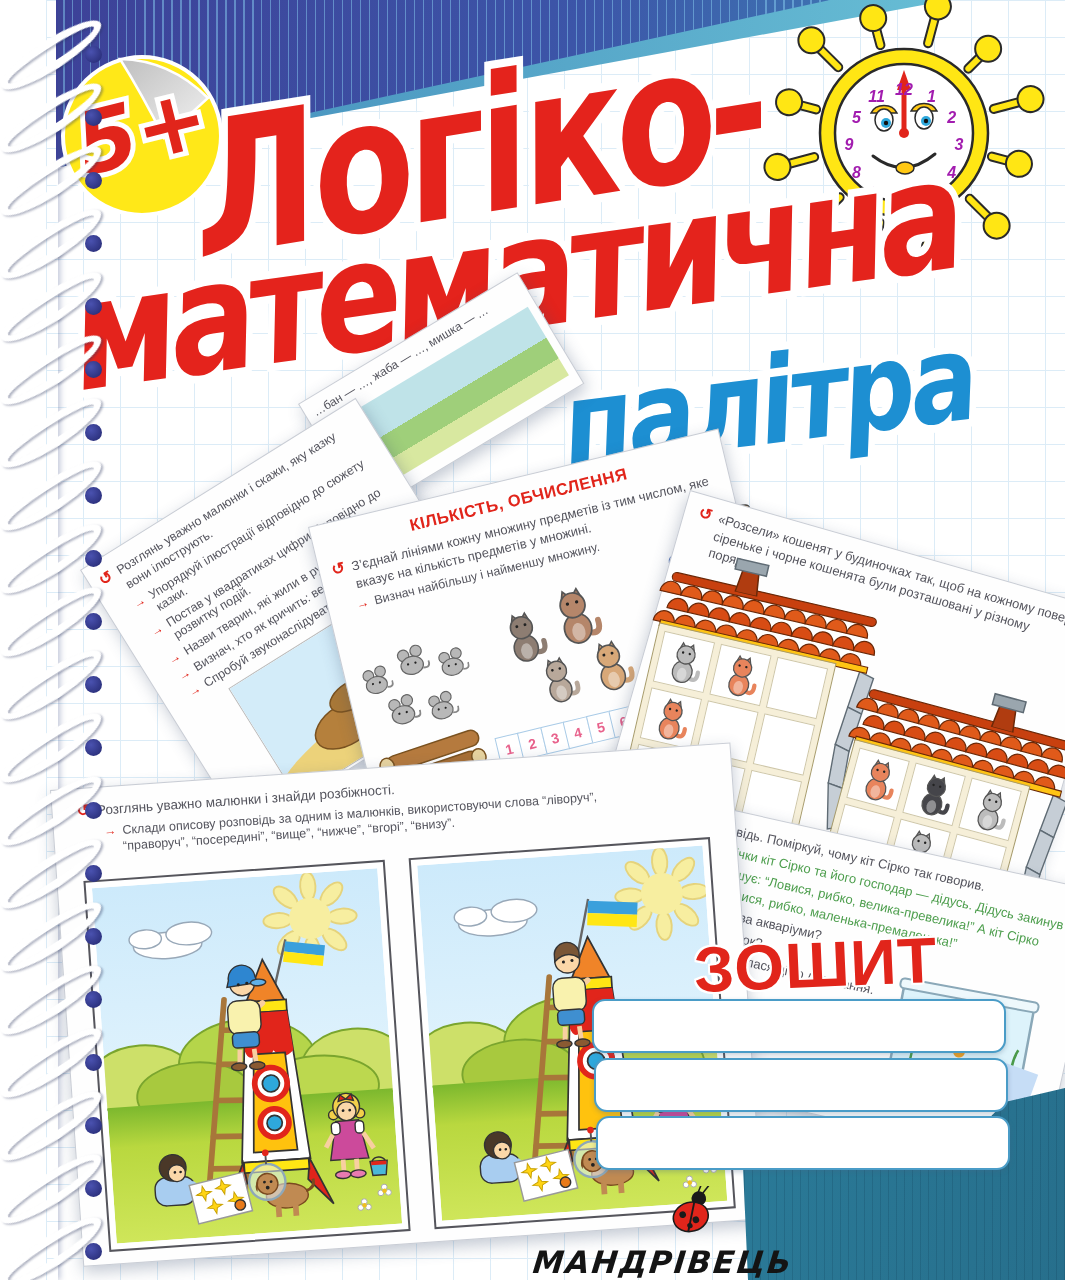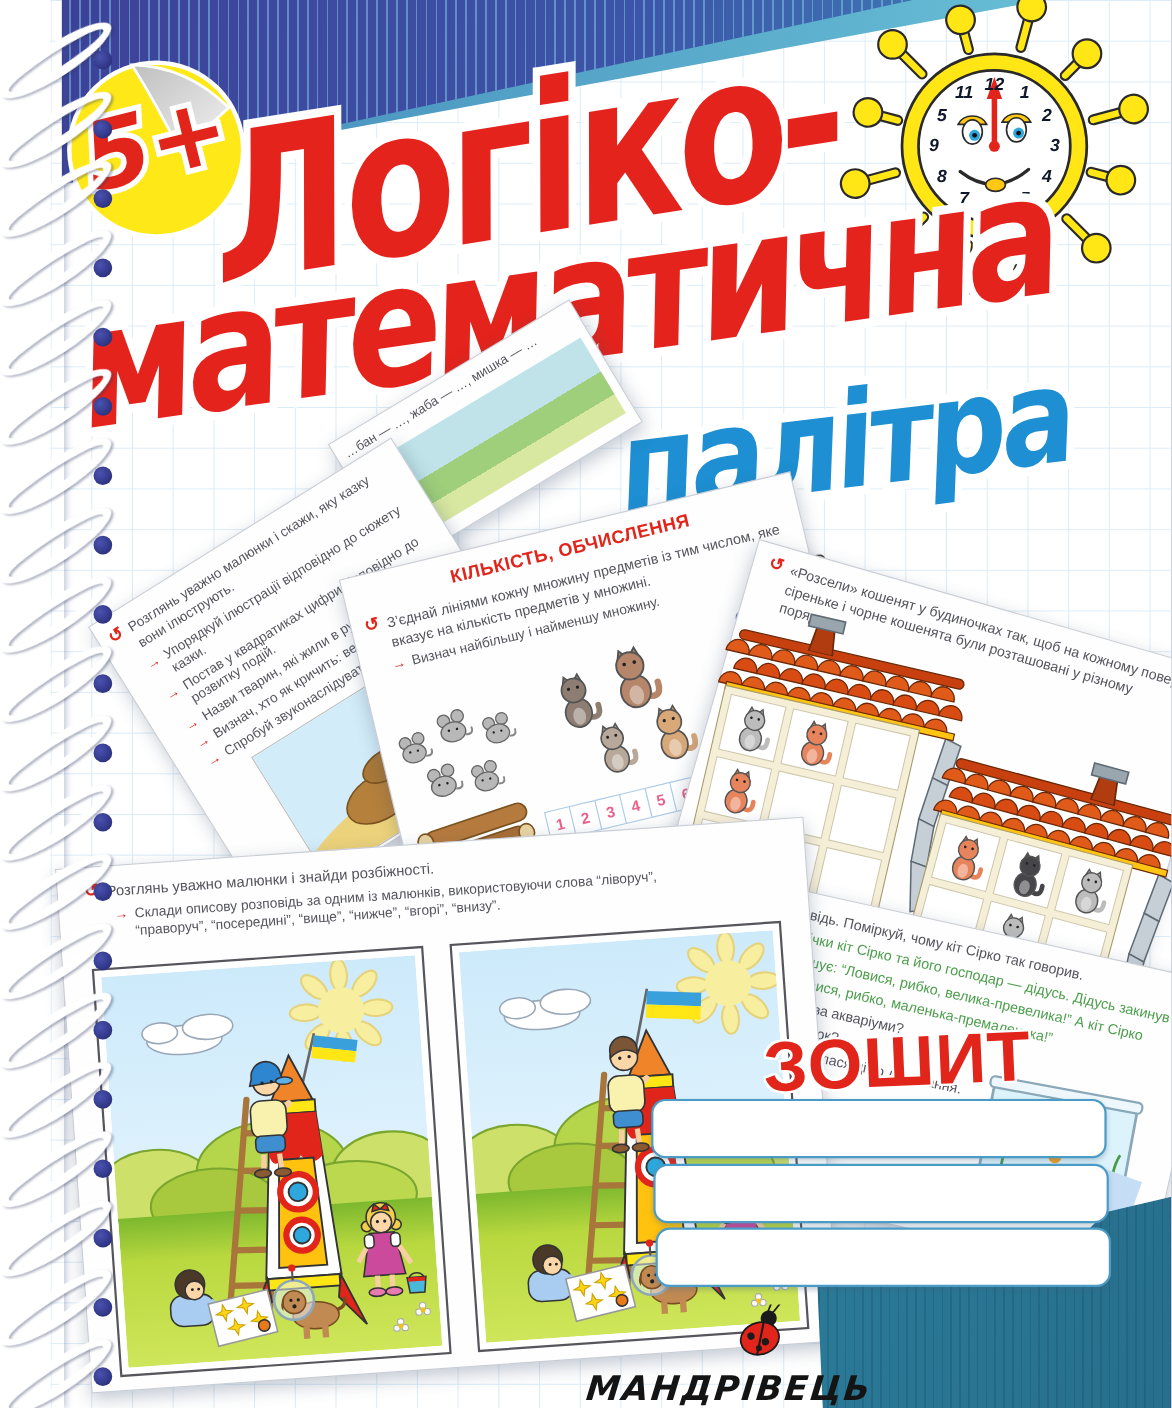--- a/index.html
+++ b/index.html
@@ -47,22 +47,22 @@
   .hand .out{position:absolute;left:0;top:0;color:#fff;-webkit-text-stroke:13px #fff;
     text-shadow:0 0 6px #fff;}
   .hand .in{position:relative;}
   .t1{left:182px;top:102px;font-size:148px;letter-spacing:-6px;transform:rotate(-9deg) scaleY(1.25);transform-origin:0 0;color:#e4231c;}
   .t2{left:62px;top:262px;font-size:128px;letter-spacing:-7px;transform:rotate(-8deg) scaleY(1.2);transform-origin:0 0;color:#e4231c;}
   .t3{left:556px;top:368px;font-size:100px;letter-spacing:-4px;transform:rotate(-7deg) scaleY(1.2);transform-origin:0 0;color:#1d8fd2;}
   
   .clock{position:absolute;left:753px;top:-18px;width:302px;height:302px;z-index:5;}
   .clock svg{position:absolute;inset:0;}
   .clocknums{position:absolute;inset:0;}
-  .clocknums span{position:absolute;transform:translate(-50%,-50%);color:#0f172a;
-    font-weight:bold;font-size:16px;font-style:italic;}
+  .clocknums span{position:absolute;transform:translate(-50%,-50%);color:#a21caf;
+    font-weight:bold;font-size:16px;font-style:italic;margin-top:12px;}
   
   .page{position:absolute;background:#fefefe;border:1px solid rgba(120,130,150,.4);
     box-shadow:0 6px 16px rgba(55,75,110,.3);transform-origin:0 0;}
   .task{display:flex;gap:7px;align-items:flex-start;}
   .ticon{color:#e1251b;font-weight:bold;font-size:16px;line-height:1;}
   .ttext{font-size:13px;color:#55555e;line-height:1.35;}
   .step{display:flex;gap:6px;margin:5px 0 0 16px;font-size:12.5px;color:#55555e;}
   .arrow{color:#e1251b;font-weight:bold;}
   
   .pageA{left:80px;top:570px;width:325px;height:312px;transform:rotate(-32deg);z-index:10;padding:12px 10px;box-sizing:border-box;}

